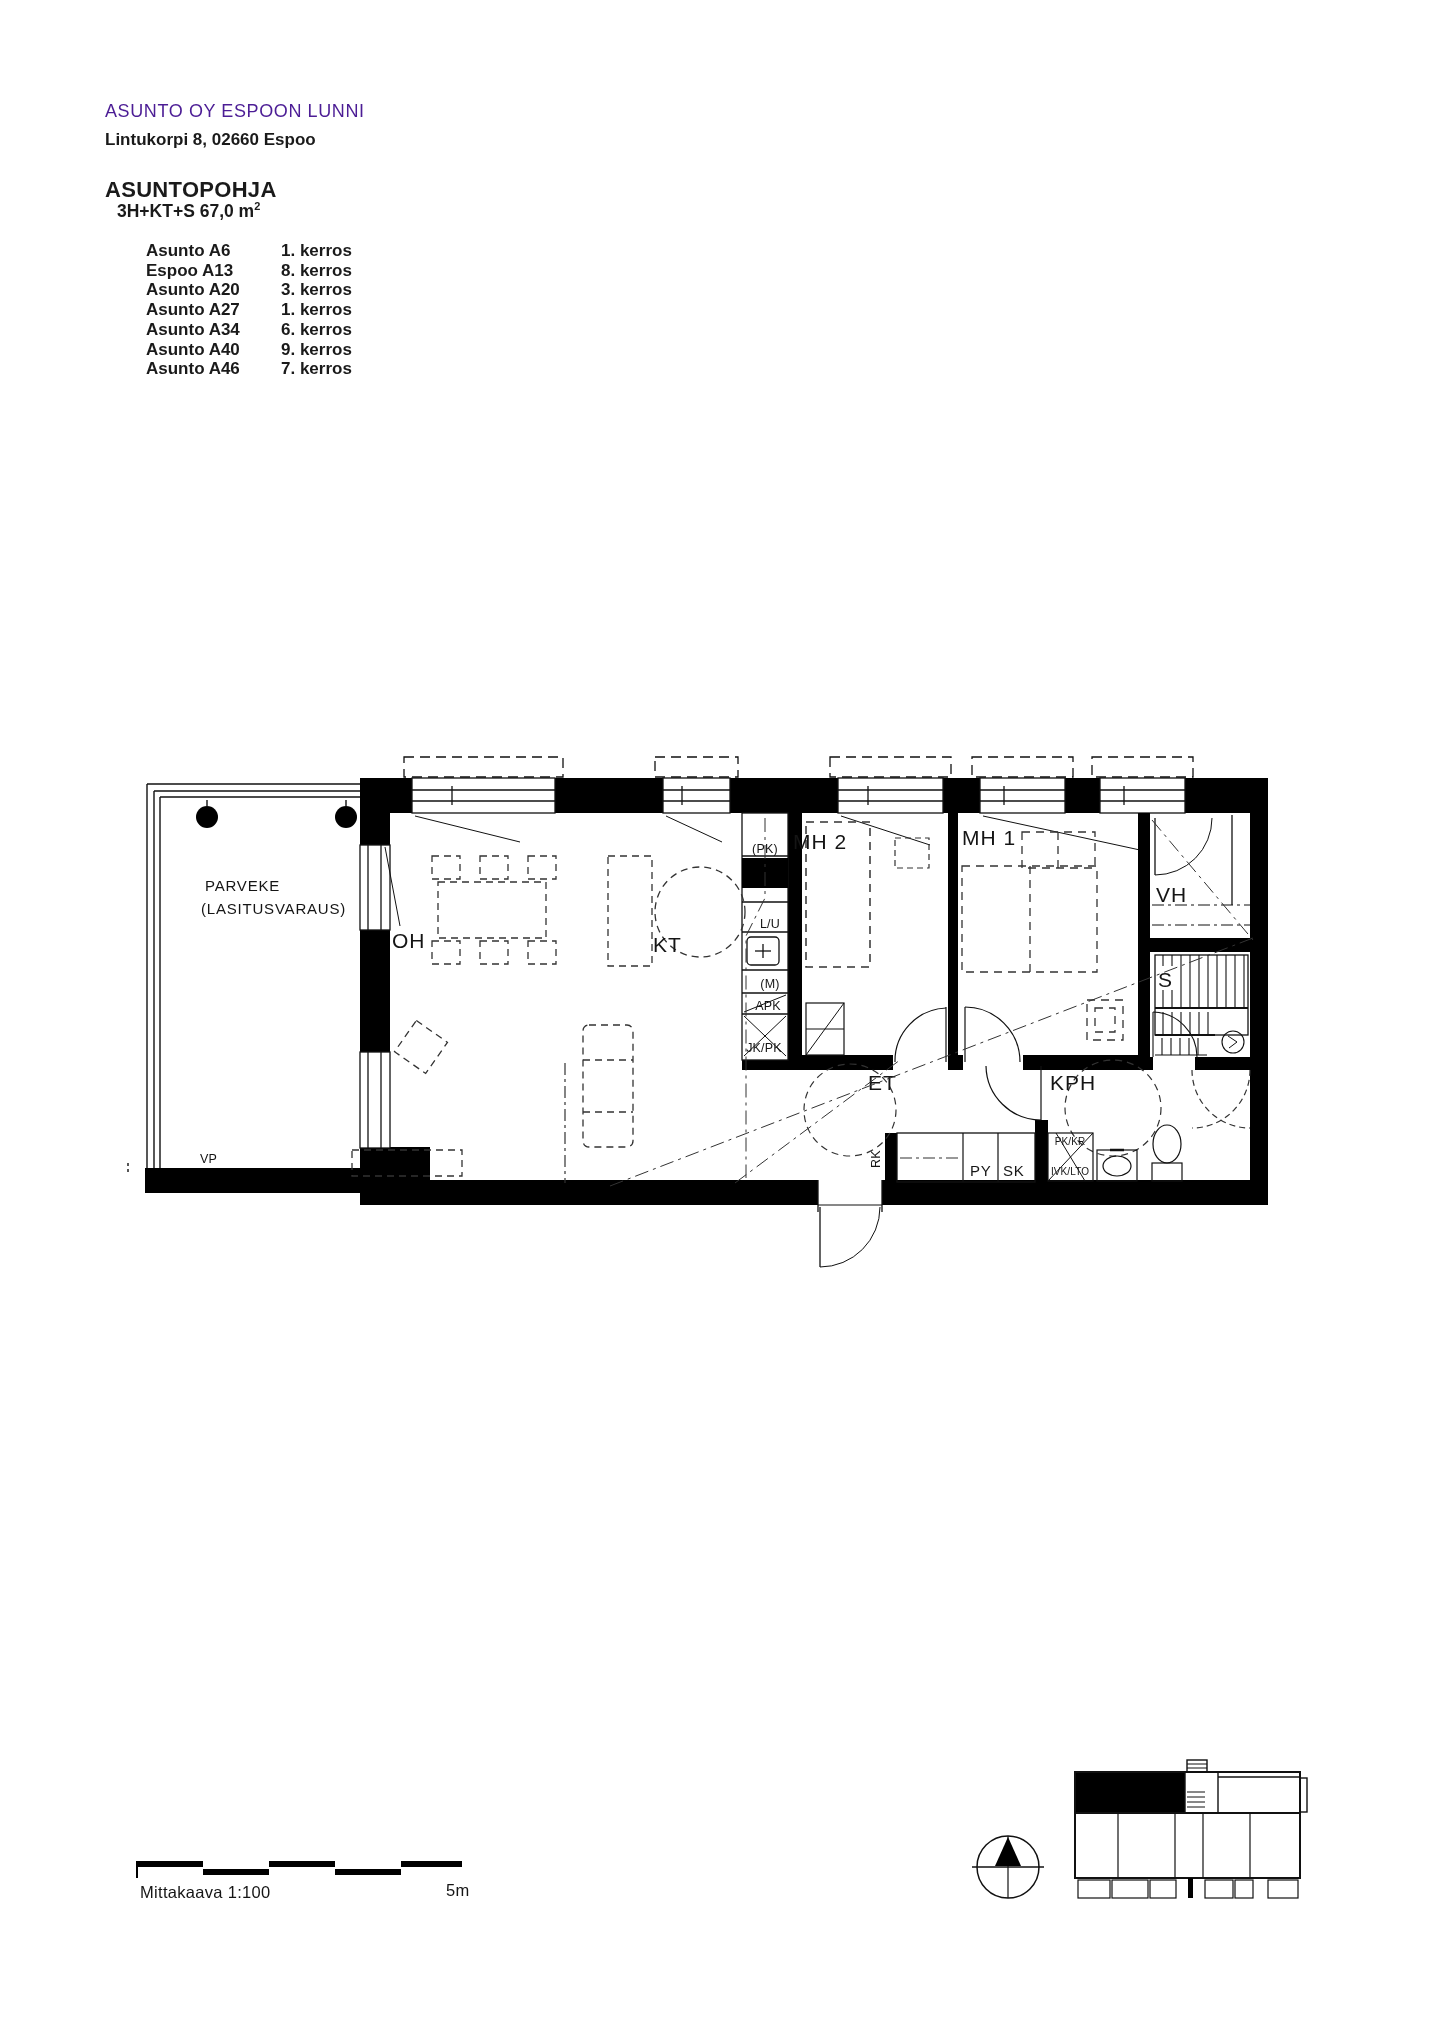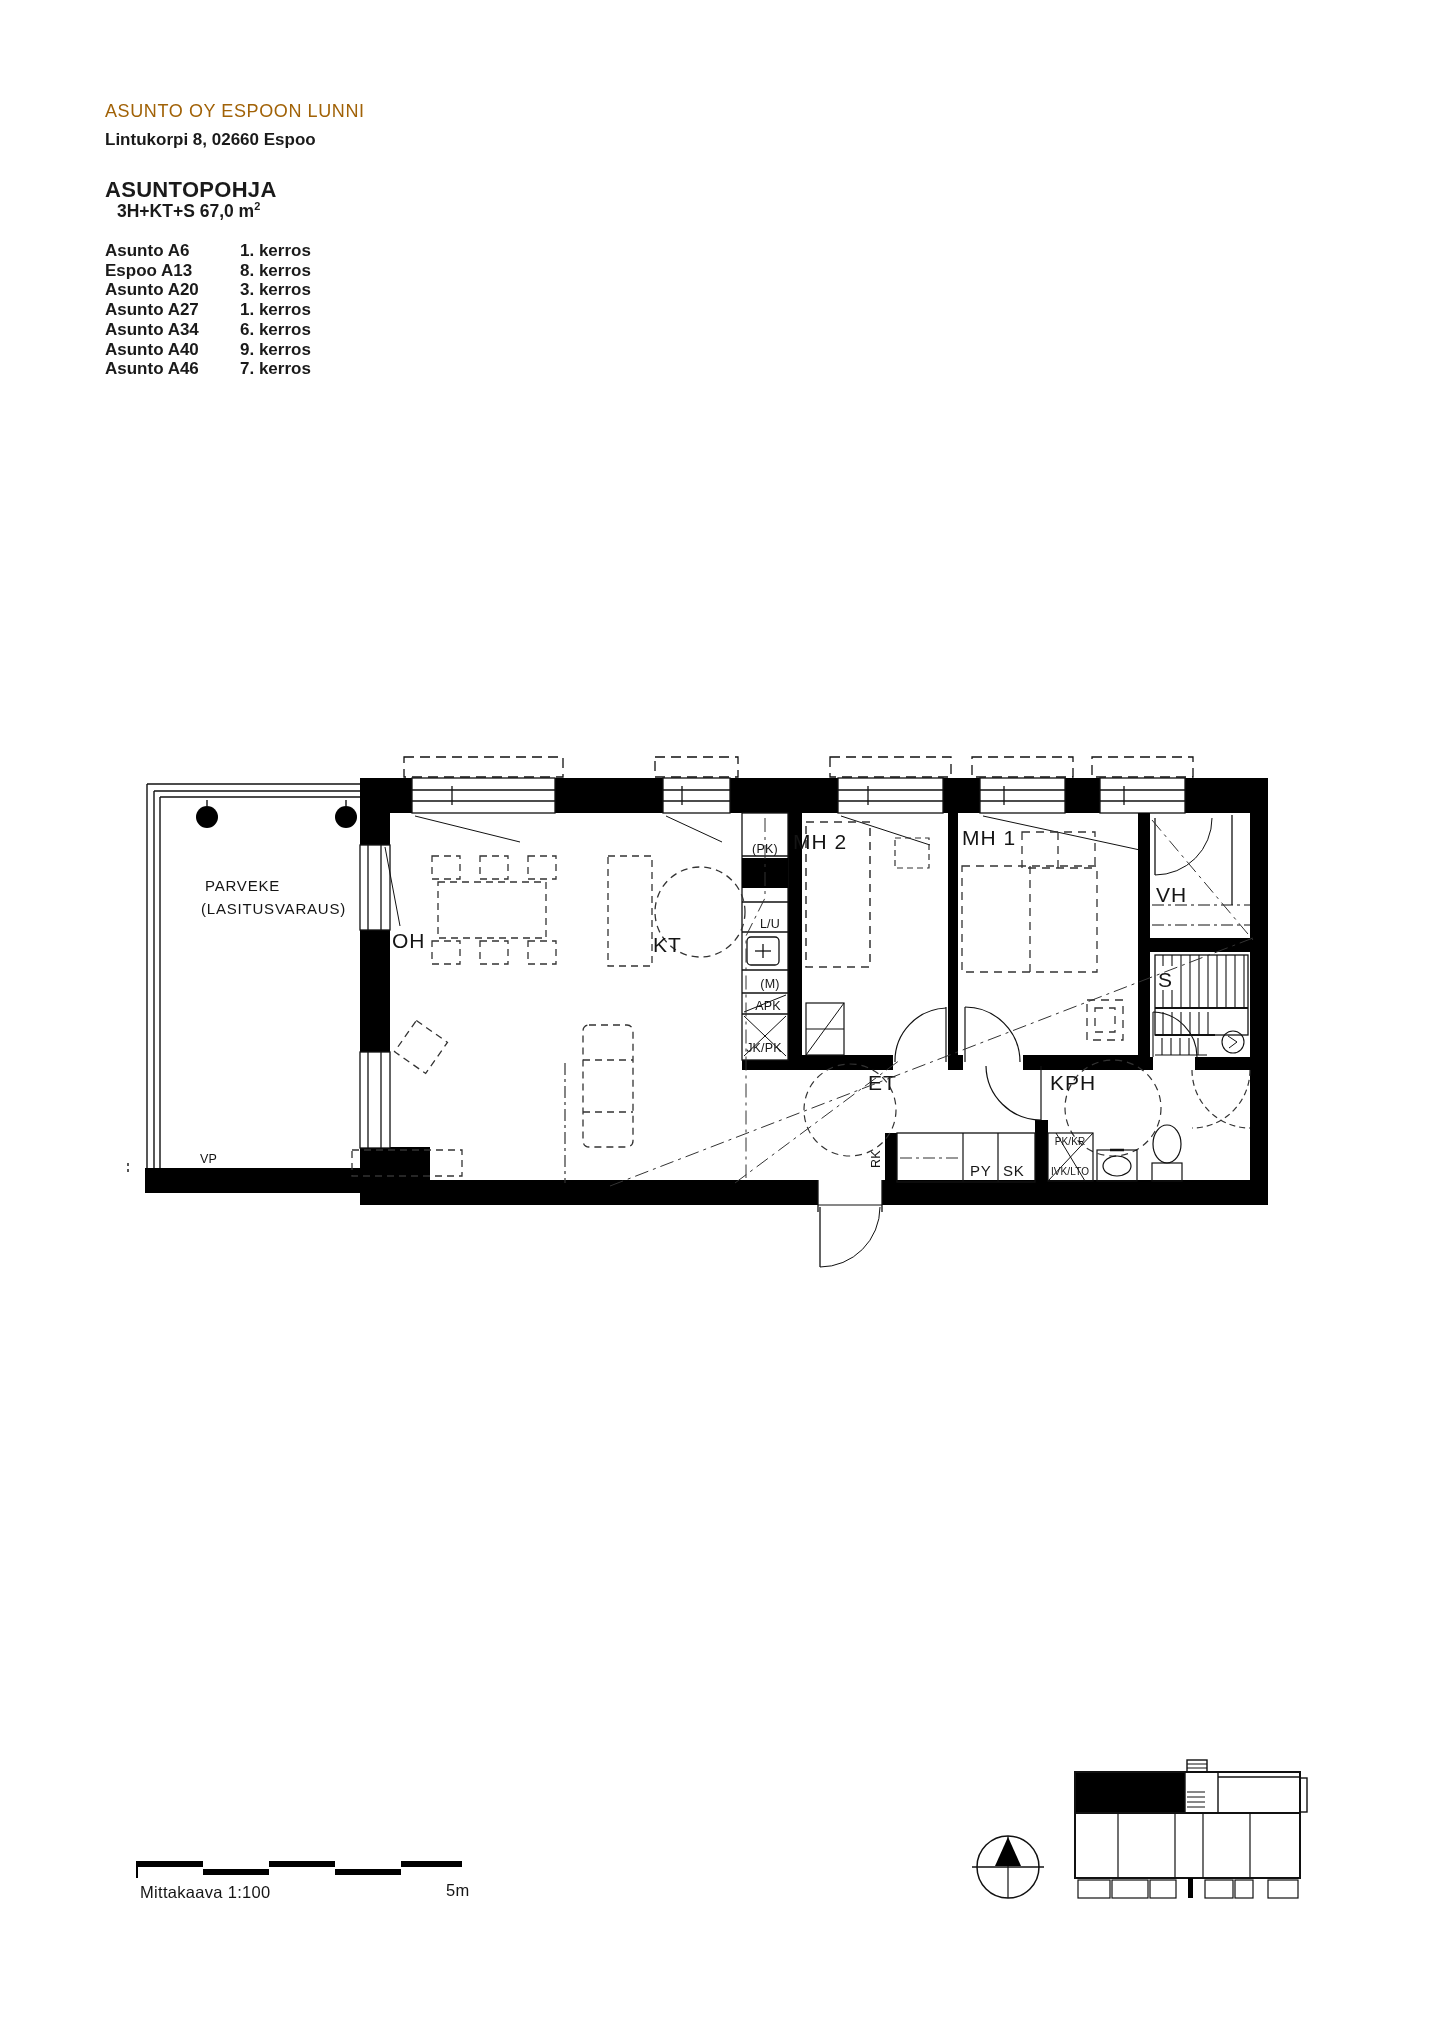--- a/index.html
+++ b/index.html
@@ -2,27 +2,27 @@
 <html><head>
 <meta charset="utf-8">
 <style>
   html,body{margin:0;padding:0;background:#888;}
   .page{
     position:relative;width:1440px;height:2036px;background:#ffffff;
     margin:0 auto;overflow:hidden;
     font-family:"Liberation Sans","DejaVu Sans",sans-serif;color:#1a1a1a;
   }
   .hdr{position:absolute;left:105px;white-space:pre;}
-  .h-company{top:101px;font-size:18px;letter-spacing:0.6px;color:#a16207;}
+  .h-company{top:101px;font-size:18px;letter-spacing:0.6px;color:#4c1d95;}
   .h-address{top:130px;font-size:17px;font-weight:bold;}
   .h-title{top:177px;font-size:22px;font-weight:bold;letter-spacing:0.3px;}
   .h-spec{top:200px;font-size:17.5px;font-weight:bold;margin-left:12px;}
   .h-spec sup{font-size:11px;}
   .apt-list{position:absolute;left:105px;top:241px;font-size:17px;font-weight:bold;line-height:19.7px;}
-  .apt-row{display:flex;}
+  .apt-row{display:flex;margin-left:41px;}
   .apt-unit{width:135px;}
   svg{position:absolute;left:0;top:0;}
   svg text{font-family:"Liberation Sans","DejaVu Sans",sans-serif;fill:#151515;}
   .lbl-lg{font-size:21px;letter-spacing:1px;}
   .lbl-md{font-size:15px;letter-spacing:0.8px;}
   .lbl-sm{font-size:12.5px;letter-spacing:0.2px;}
   .lbl-xs{font-size:10px;letter-spacing:0.1px;}
   .lbl-ftr{font-size:16.5px;letter-spacing:0.3px;}
 </style>
 </head>

